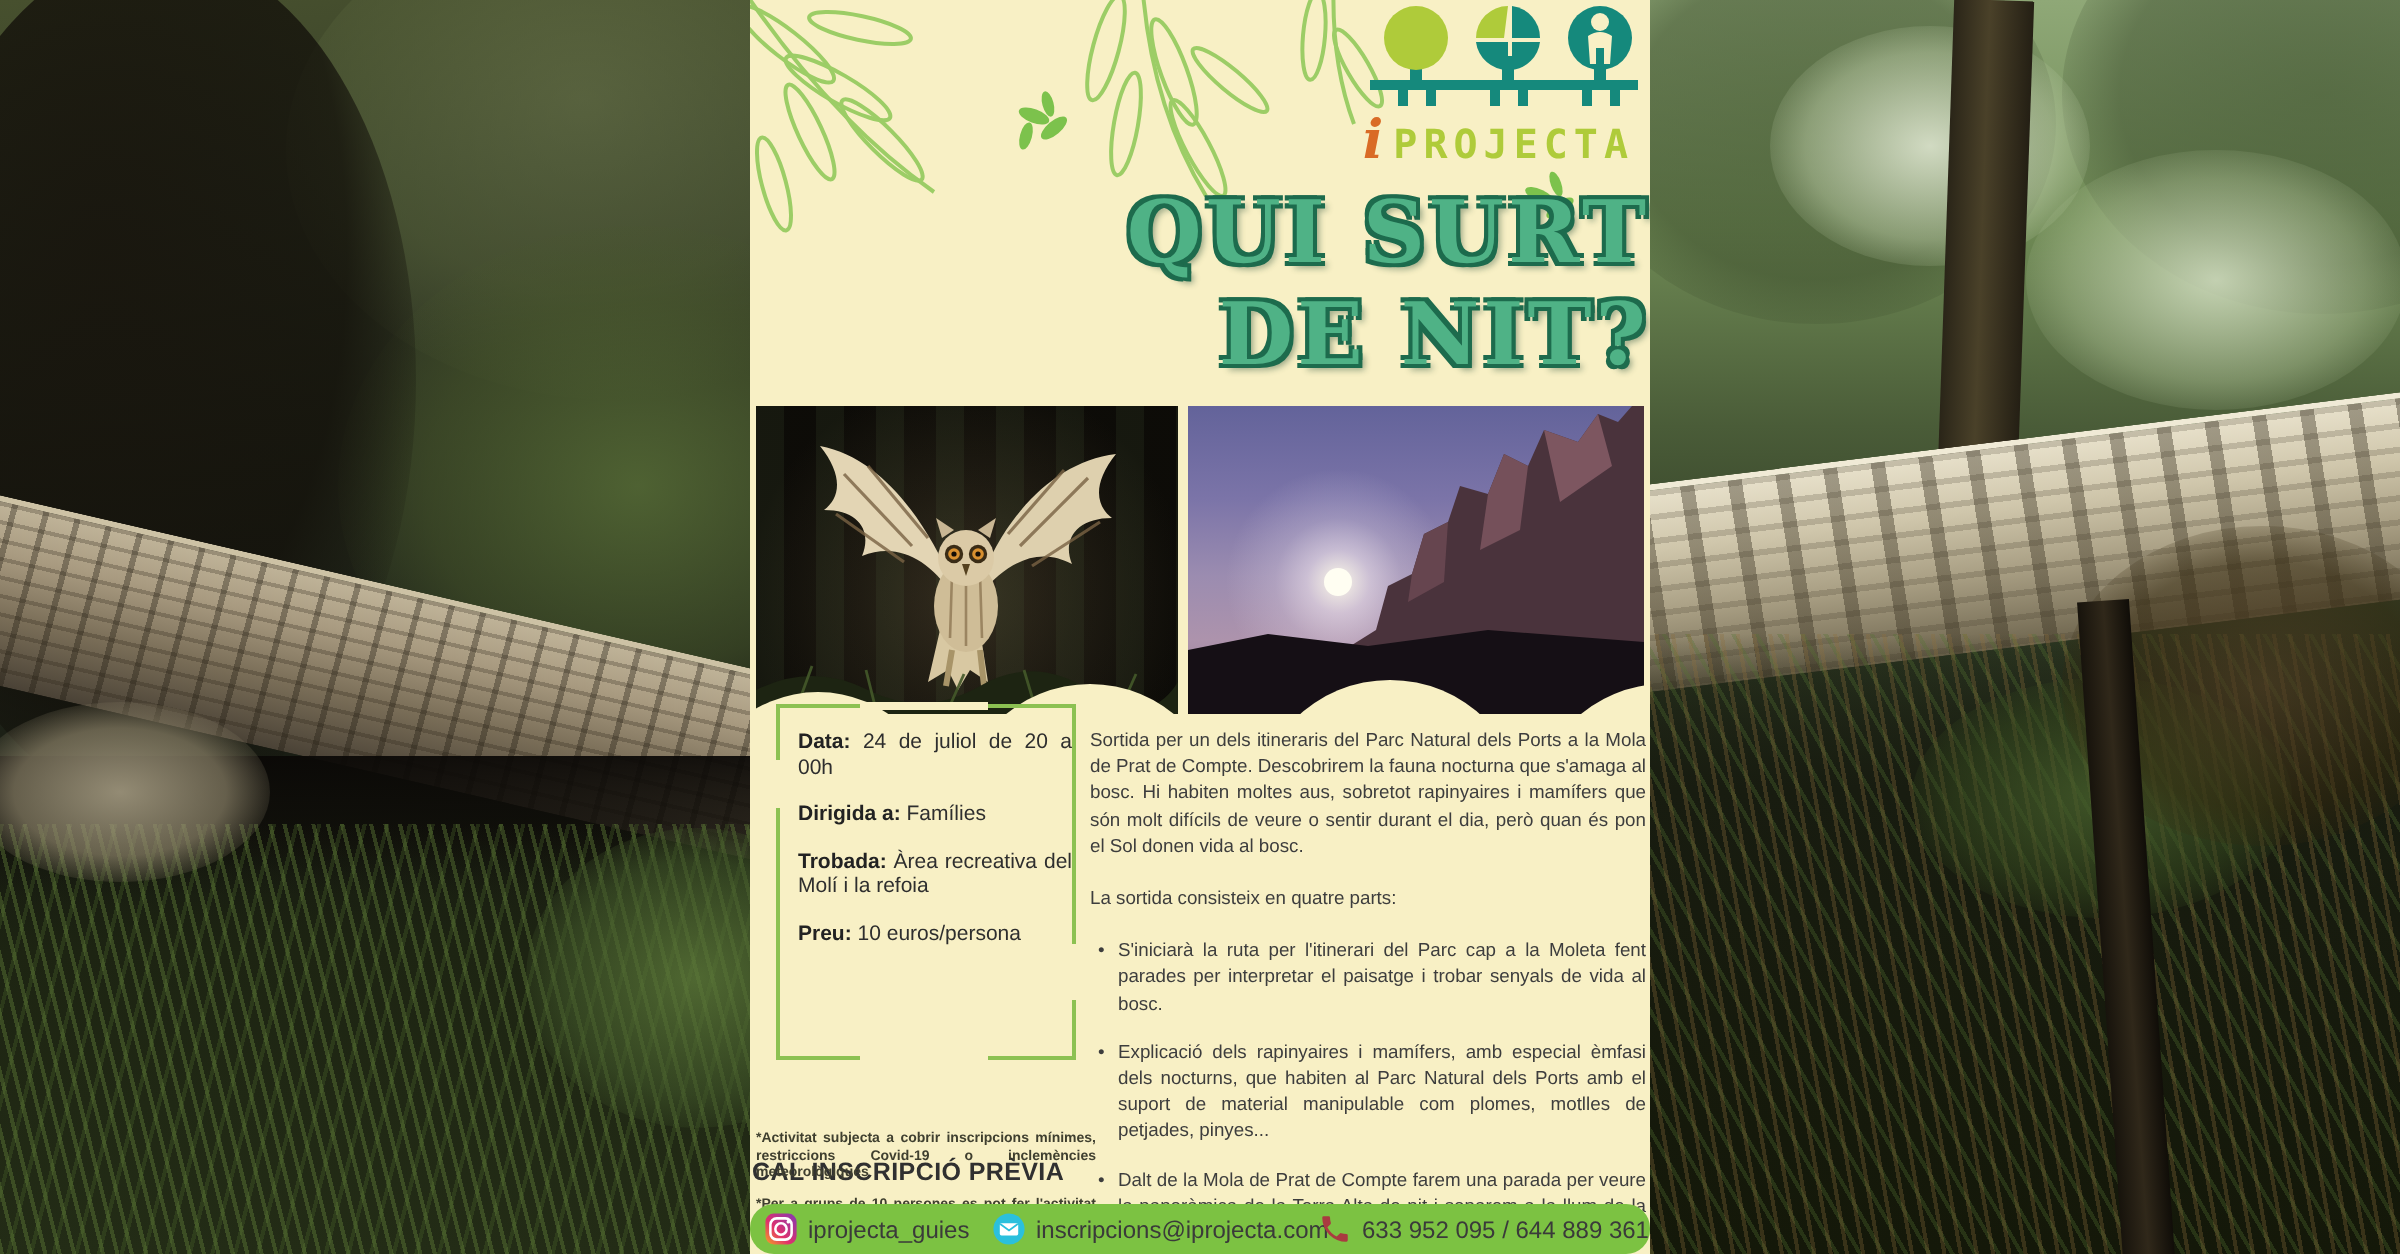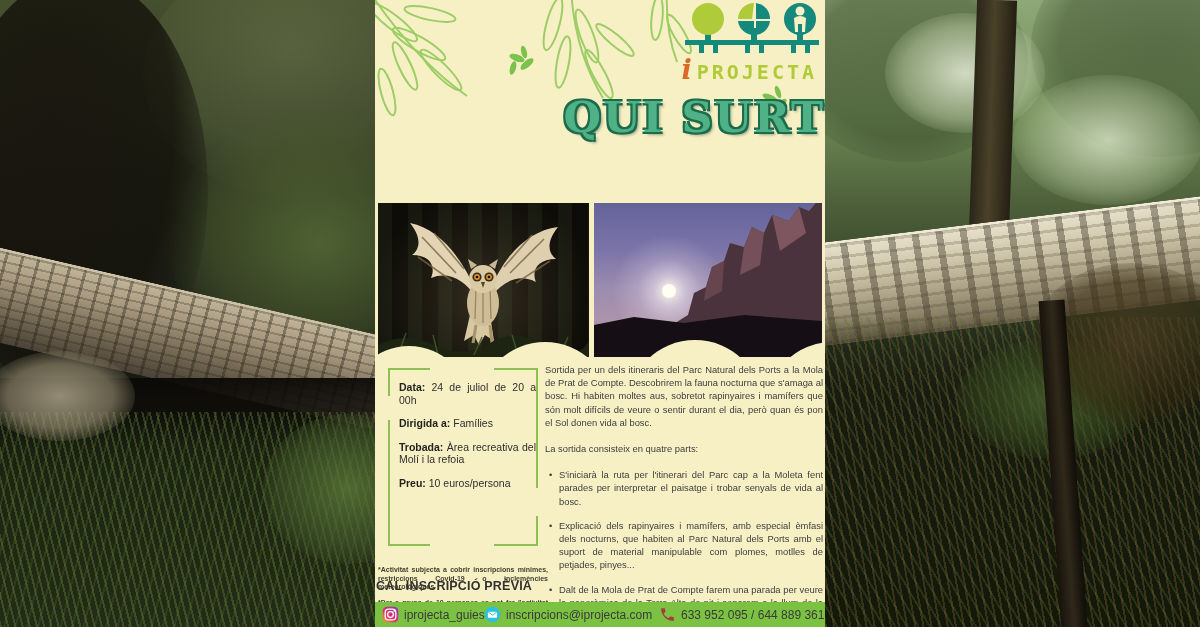--- a/index.html
+++ b/index.html
@@ -71,42 +71,42 @@
   .photo-owl:before{content:"";position:absolute;inset:0;
     background:repeating-linear-gradient(90deg,rgba(44,56,34,.28) 0 14px,rgba(8,10,6,.18) 14px 30px);}
   .photo-moon{width:228px;
     background:linear-gradient(180deg,#63639a 0%,#7b74a8 30%,#9b8cb0 55%,#ad93ac 76%,#8e7390 100%);}
   .moonglow{position:absolute;inset:0;
     background:radial-gradient(circle at 33% 57%,rgba(255,252,235,.95) 0%,rgba(244,234,242,.55) 9%,rgba(230,220,235,.25) 18%,transparent 32%);}
   .photo svg{position:absolute;left:0;top:0;}
 
   .cloud{position:absolute;background:#F8F0C5;border-radius:50%;}
 
-  .info-box{position:absolute;left:13px;top:368px;width:150px;height:178px;
+  .info-box{position:absolute;left:13px;top:352px;width:150px;height:178px;
     border:2px solid #8CC152;box-sizing:border-box;padding:11px 0 6px 9px;}
   .gapper{position:absolute;background:#F8F0C5;}
   .info-row{font-size:10.5px;line-height:12.5px;color:#2e2e2e;text-align:justify;margin-bottom:11px;}
   .info-row b{font-weight:bold;color:#222;}
   .info-row.small{font-size:9px;line-height:11px;margin-bottom:0;}
 
   .insc-head{position:absolute;left:1px;top:579px;width:190px;font-size:12.5px;font-weight:bold;color:#303030;letter-spacing:.2px;}
   .fineprint{position:absolute;left:3px;top:566px;width:170px;font-size:7px;line-height:8.6px;font-weight:bold;color:#3f3f2f;text-align:justify;}
   .fineprint p{margin:0 0 7px 0;}
 
   .rightcol{position:absolute;left:170px;top:363px;width:278px;font-size:9.4px;line-height:13.2px;color:#3d3d3d;text-align:justify;}
   .rightcol p{margin:0 0 13px 0;}
   .rightcol ul{margin:0;padding:0 0 0 14px;list-style:none;}
   .rightcol li{position:relative;margin-bottom:11px;}
   .rightcol li:before{content:"\2022";position:absolute;left:-10px;top:0;color:#3d3d3d;}
 
-  .footerbar{position:absolute;left:0;bottom:0;width:450px;height:25px;background:#7CC242;}
+  .footerbar{position:absolute;left:0;bottom:0;width:450px;height:25px;background:#7CC242;border-radius:12px;}
   .contact{position:absolute;top:0;height:25px;display:flex;align-items:center;gap:5px;
     font-size:12px;color:#3a3a3a;}
   .c-insta{left:7px;}
-  .c-mail{left:109px;}
+  .c-mail{left:121px;}
   .c-phone{left:284px;}
   .cicon{display:inline-block;width:17px;height:17px;flex:0 0 auto;}
 </style>
 </head>
 <body>
 
 <div class="stage">
 
   <div class="bg-panel bg-left">
     <div class="blob bl-rock"></div>
@@ -186,20 +186,21 @@
         <circle cx="117" cy="9" r="4.5" fill="#F8F0C5"></circle>
         <path d="M111 16 Q117 12 123 16 L122 30 L119 30 L119 22 L115 22 L115 30 L112 30 Z" fill="#F8F0C5"></path>
       </svg>
       <div class="brand">
         <span class="bi">i</span><span class="bn">PROJECTA</span>
       </div>
     </div>
 
     <div class="title">
       <div>QUI SURT</div>
+      <div>DE NIT?</div>
     </div>
 
     <div class="photos">
       <div class="photo photo-owl">
         <svg width="211" height="154" viewBox="0 0 211 154">
           <path d="M98 88 C86 60 64 26 32 20 C44 35 42 46 34 52 C52 52 58 63 53 75 C70 68 86 76 98 94 Z" fill="#e3d5b4"></path>
           <path d="M112 88 C124 56 148 28 180 24 C168 39 170 50 178 56 C160 56 153 67 158 79 C141 70 126 78 112 94 Z" fill="#ded0ae"></path>
           <g stroke="#7a6344" stroke-width="1.6" fill="none" opacity=".8">
             <path d="M44 34 L78 70"></path>
               <path d="M56 30 L86 66"></path>

